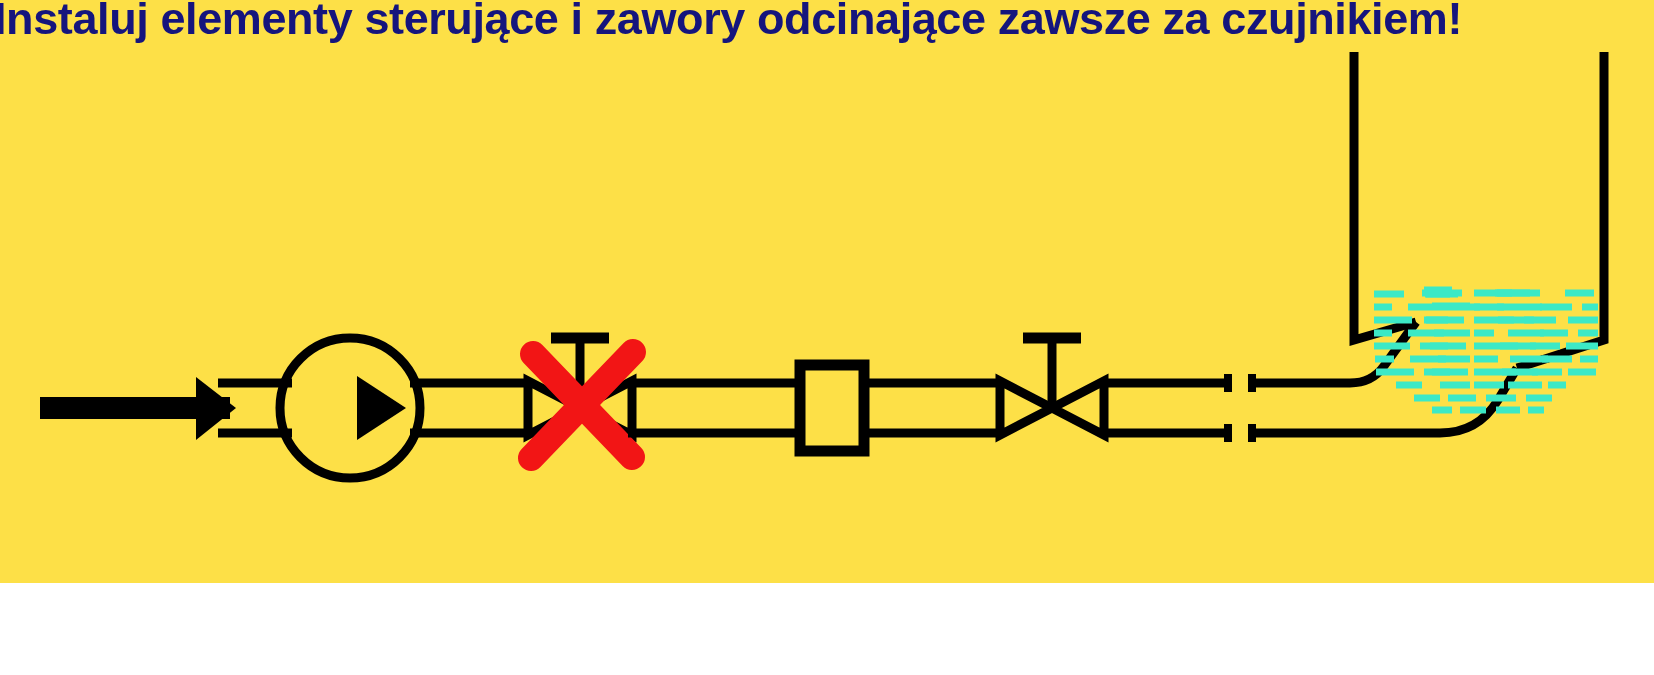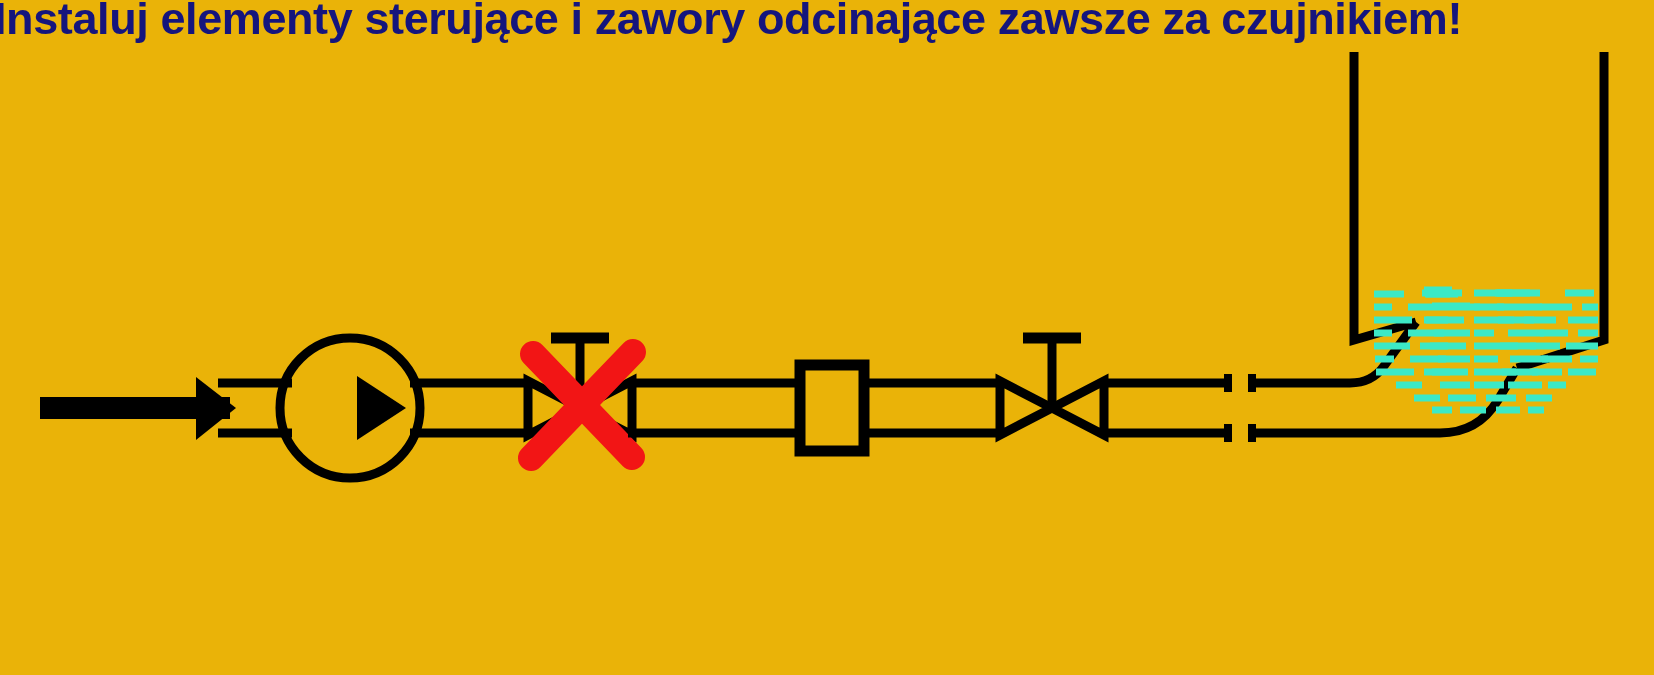--- a/index.html
+++ b/index.html
@@ -9,22 +9,22 @@
   }
   body {
     width: 1654px;
     height: 675px;
     overflow: hidden;
     font-family: "Liberation Sans", sans-serif;
   }
   #slide {
     position: relative;
     width: 1654px;
-    height: 675px;
-    background: #eab308;
+    height: 583px;
+    background: #fde047;
     overflow: hidden;
   }
   #title-banner {
     position: absolute;
     left: 0;
     top: 0;
     width: 1654px;
     height: 52px;
     overflow: hidden;
     white-space: nowrap;

